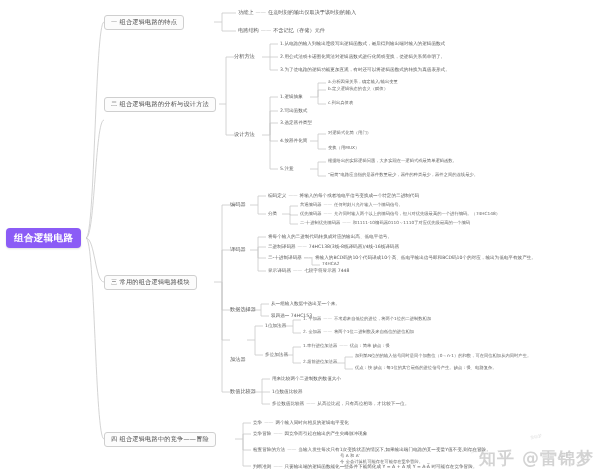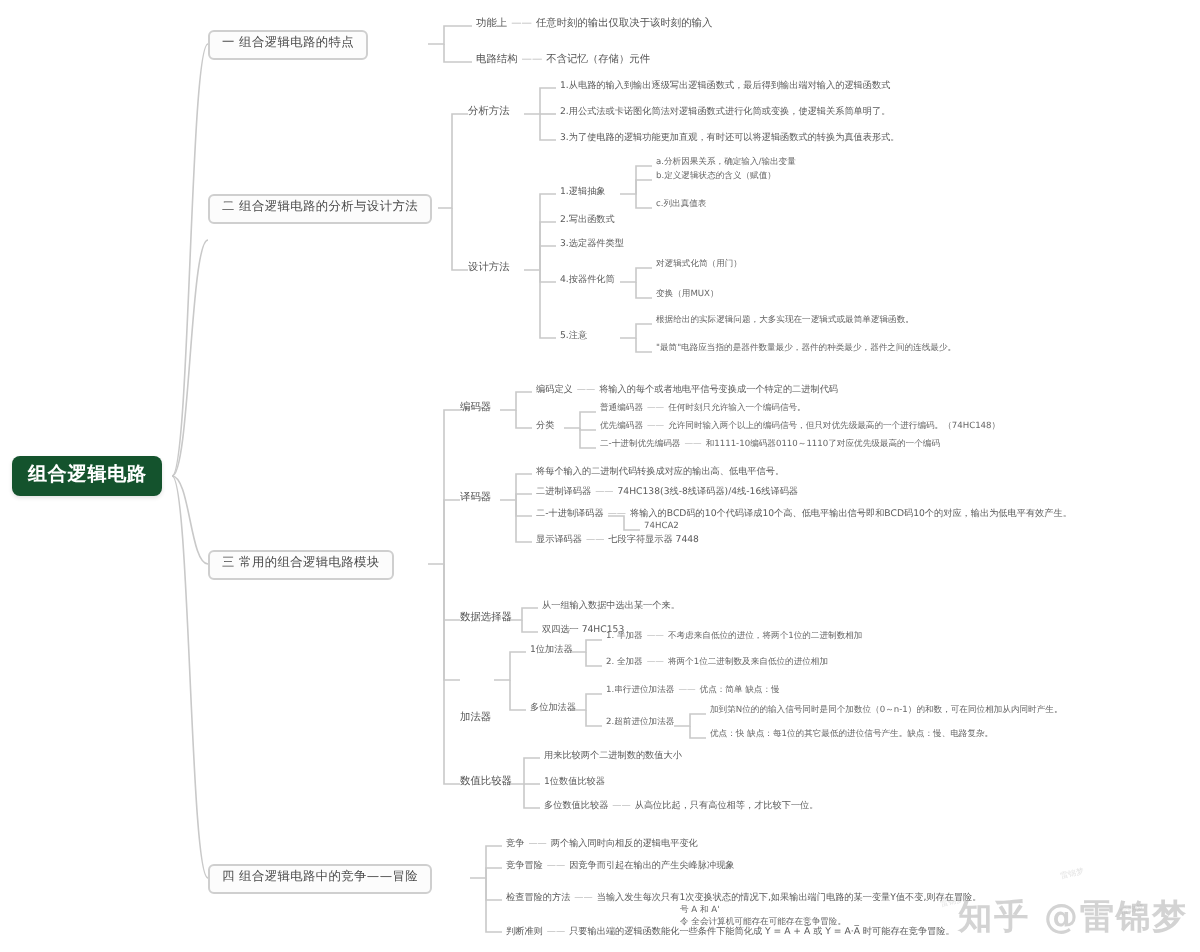--- a/index.html
+++ b/index.html
@@ -28,21 +28,21 @@
     height: 476px;
     pointer-events: none;
   }
   .node {
     position: absolute;
     white-space: nowrap;
     line-height: 1.1;
   }
   
   .root {
-    background: #14532d;
+    background: #8b5cf6;
     color: #ffffff;
     border-radius: 4px;
     padding: 5px 8px;
     font-size: 9.5px;
     font-weight: bold;
     letter-spacing: 0.4px;
     box-shadow: 0 1px 2px rgba(0,0,0,0.12);
   }
   
   .lvl1 {

